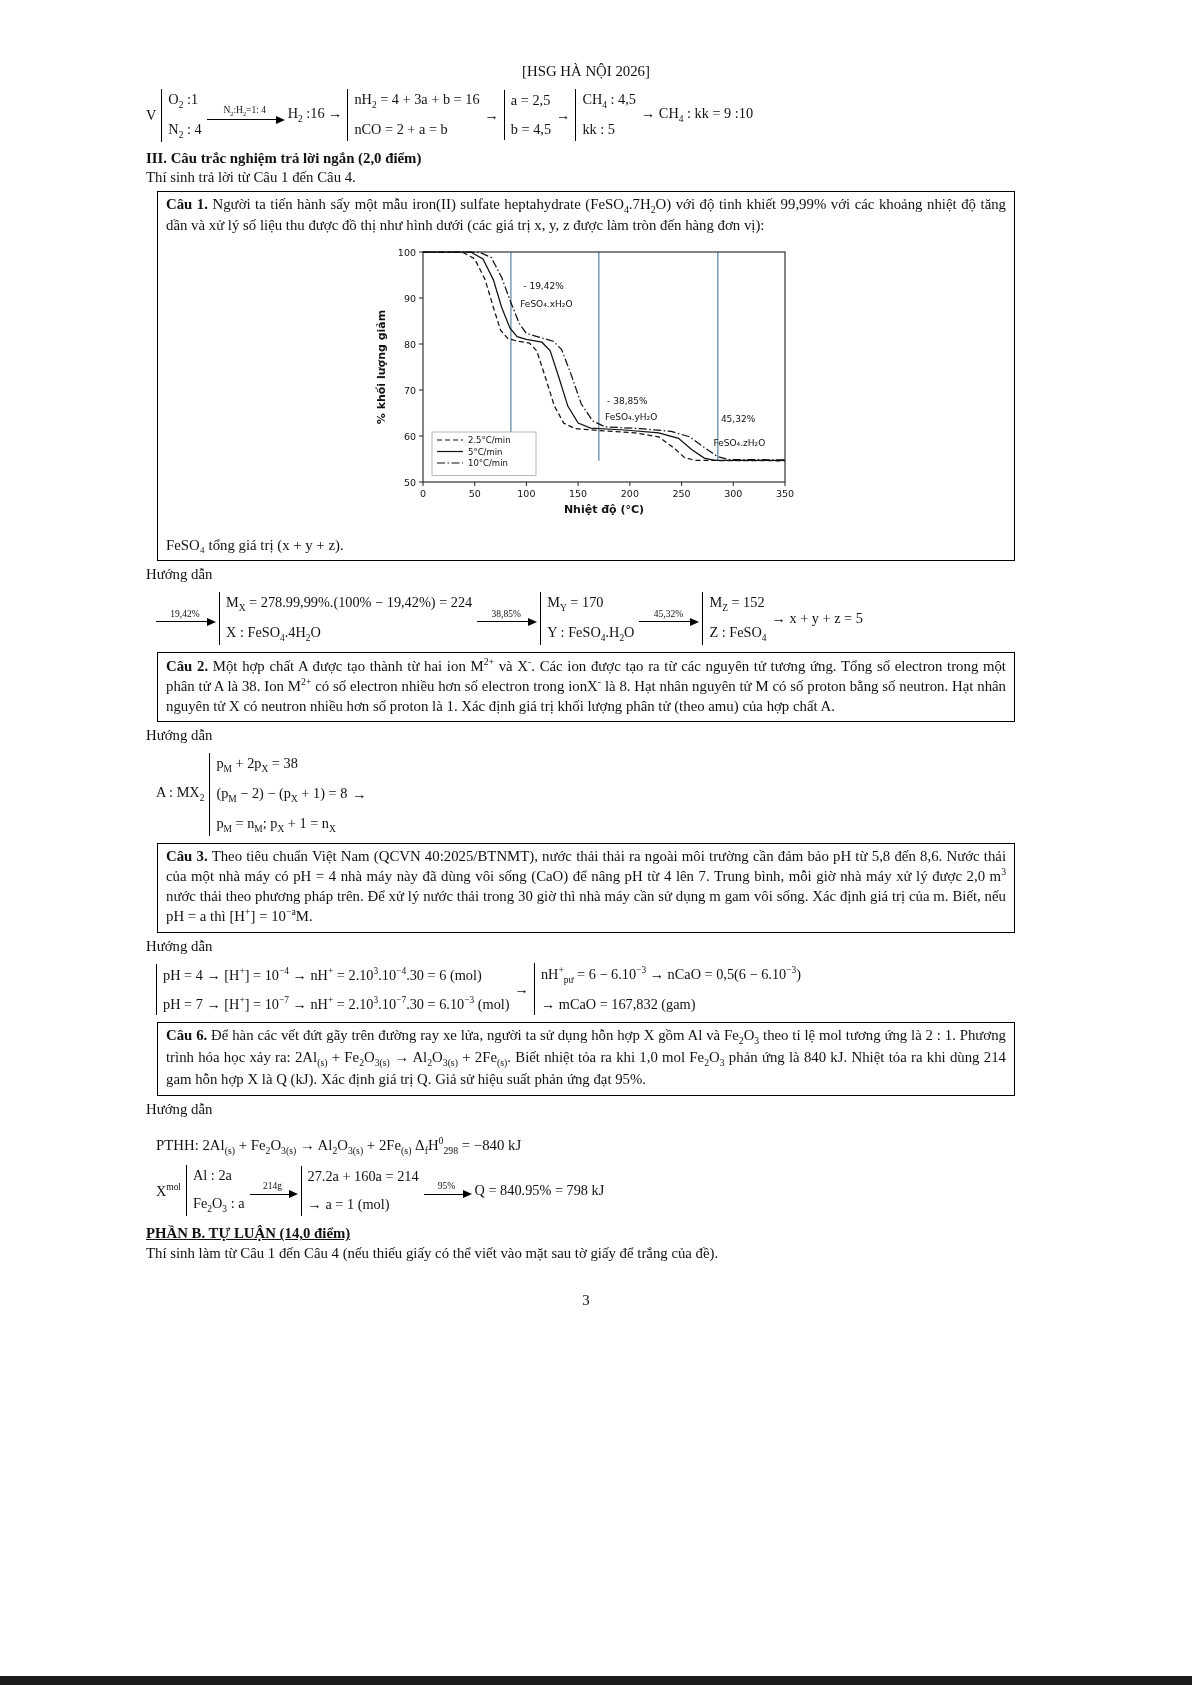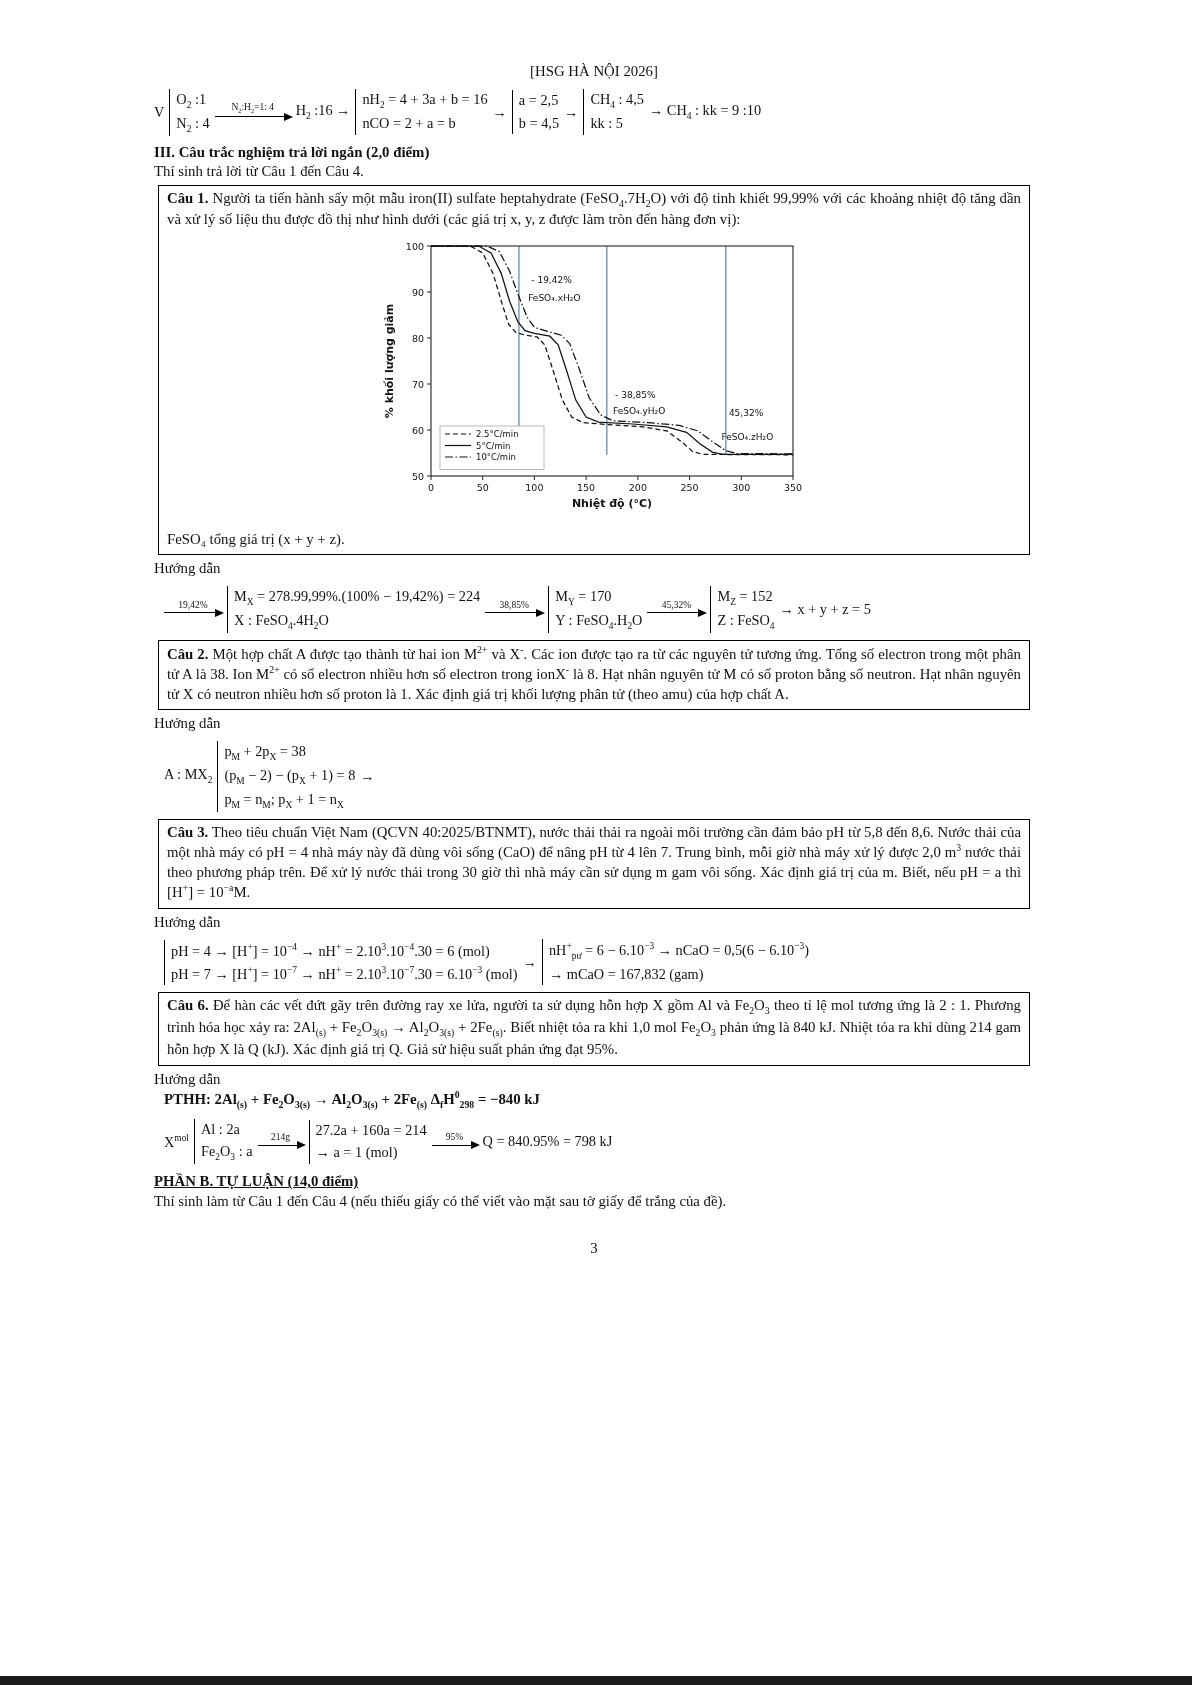--- a/index.html
+++ b/index.html
@@ -2,30 +2,30 @@
 <html><head>
 <meta charset="utf-8">
 <style>
   * { margin:0; padding:0; box-sizing:border-box; }
   html,body { background:#fff; }
   body {
     width:1192px; height:1685px; position:relative; overflow:hidden;
     font-family:"Liberation Serif", serif; color:#111;
     font-size:14.8px; line-height:1.32;
   }
-  .content { position:absolute; left:154px; top:62px; width:880px; }
+  .content { position:absolute; left:146px; top:62px; width:880px; }
   .center { text-align:center; }
   .bold { font-weight:bold; }
   .just { text-align:justify; }
-  .mt4 { margin-top:0;font-weight:bold; } .mt8 { margin-top:8px;text-decoration:underline; }
-  .qbox { border:1px solid #000; padding:3px 8px 5px; margin:3px 4px 4px; }
+  .mt4 { margin-top:16px; } .mt8 { margin-top:8px;text-decoration:underline; }
+  .qbox { border:1px solid #000; padding:3px 8px 5px; margin:3px 11px 4px; }
   .frow { display:flex; align-items:center; gap:5px; margin:7px 0; white-space:nowrap; font-size:14.3px; }
   .ind { margin-left:10px; }
   .cases { display:inline-flex; flex-direction:column; justify-content:center;
-           border-left:1.4px solid #000; padding-left:6px; row-gap:1px; }
+           border-left:1.4px solid #000; padding-left:6px; row-gap:7px; }
   .cases > div { white-space:nowrap; line-height:1.5; }
   sub, sup { font-size:0.66em; }
   .arr { display:inline-flex; flex-direction:column; align-items:center; line-height:1; transform:translateY(-2px); }
   .arr .t { font-size:9.5px; margin-bottom:2px; white-space:nowrap; }
   .arr .s { position:relative; height:0; border-top:1.2px solid #000; }
   .arr .s::after { content:""; position:absolute; right:-2px; top:-4.6px; width:0; height:0;
                    border-left:9px solid #000; border-top:4px solid transparent; border-bottom:4px solid transparent; }
   .w45 .s { width:46px; } .w60 .s { width:58px; } .w70 .s { width:76px; }
   .chartwrap { text-align:center; margin:6px 0 3px; }
   svg text { font-family:"DejaVu Sans", sans-serif; fill:#111; }

